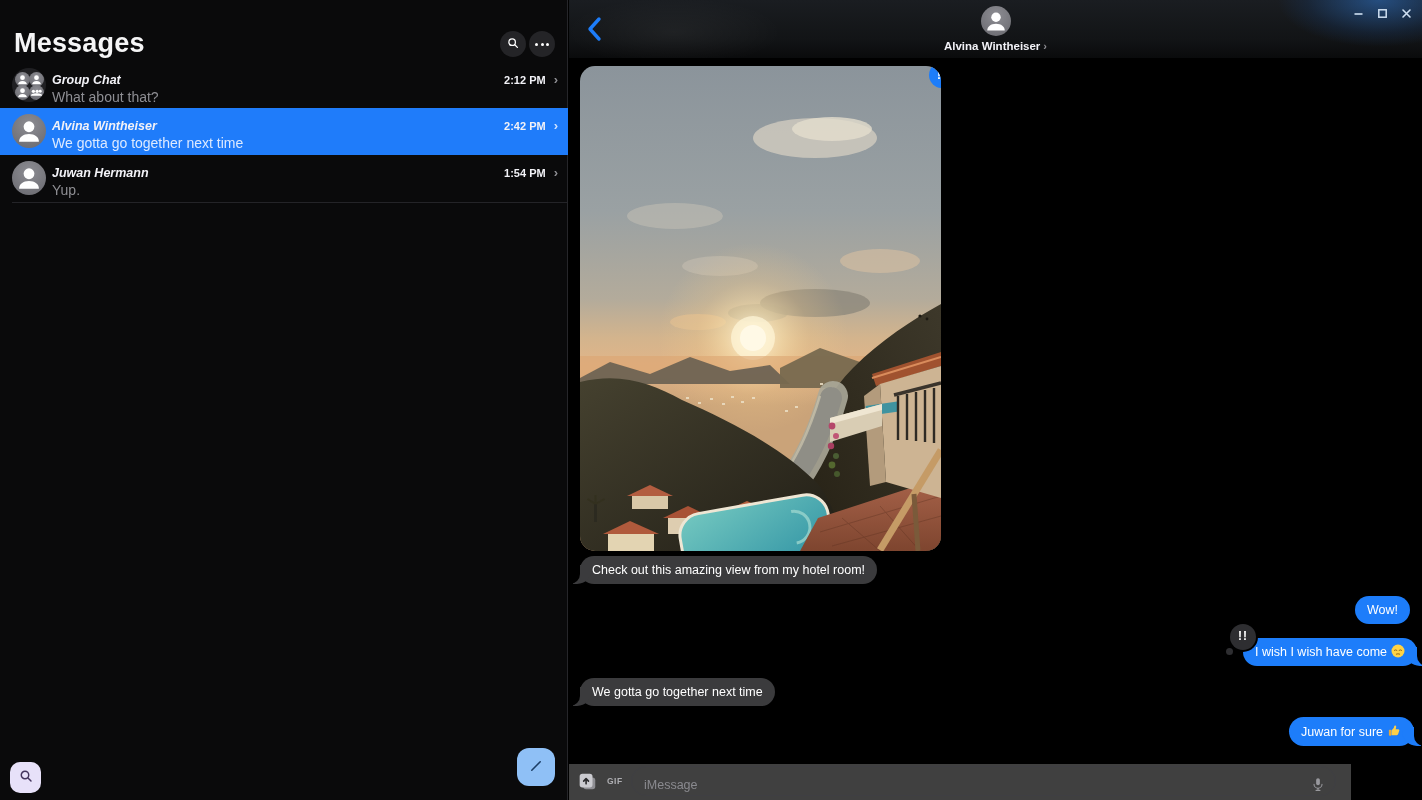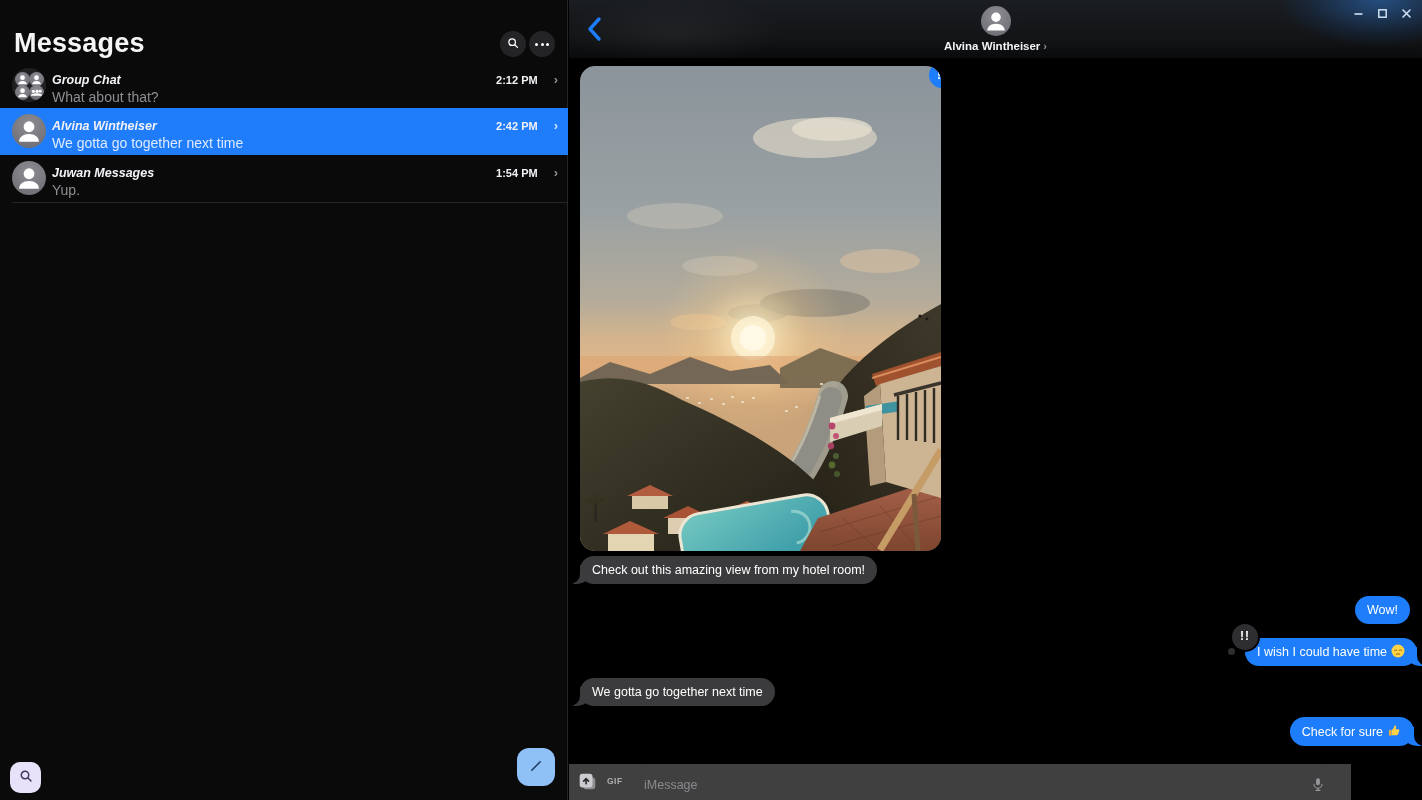--- a/index.html
+++ b/index.html
@@ -23,21 +23,21 @@
   .avatar { position:absolute; left:12px; width:34px; height:34px; border-radius:50%;
     background:radial-gradient(circle at 50% 32%, #8d8d93, #68686e); overflow:hidden; }
   .avatar svg { width:100%; height:100%; display:block; }
   .avatar.group { background:#202023; }
   .mini { position:absolute; width:15px; height:15px; border-radius:50%;
     background:radial-gradient(circle at 50% 32%, #8d8d93, #66666c); overflow:hidden; }
   .mini svg { width:100%; height:100%; display:block; }
   .conv-name { position:absolute; left:52px; top:11px; font-size:12.5px; font-weight:700; color:#f2f2f7;font-style:italic; }
   .conv-preview { position:absolute; left:52px; top:27px; font-size:14px; color:#8e8e93; }
   .selected .conv-preview { color:#ddeaff; }
-  .conv-meta { position:absolute; right:10px; top:11px; display:flex; align-items:center; gap:16px; }
+  .conv-meta { position:absolute; right:10px; top:11px; display:flex; align-items:center; gap:8px; }
   .conv-time { font-size:11px; font-weight:600; color:#f2f2f7; }
   .conv-chev { font-size:13px; font-weight:600; color:#8e8e93; line-height:1; }
   .selected .conv-chev { color:#cfe2ff; }
   .list-divider { position:absolute; left:12px; right:0; top:202px; height:1px; background:#242428; }
 
   .fab { position:absolute; border:none; cursor:pointer; display:flex; align-items:center; justify-content:center; }
   .fab-search { left:10px; top:762px; width:31px; height:31px; border-radius:10px; background:#e7e1f9; }
   .fab-compose { left:517px; top:748px; width:38px; height:38px; border-radius:12px; background:#8fc0f6; }
 
   
@@ -175,21 +175,21 @@
       </div>
     </div>
 
     <div class="conv-row" style="top:155px;">
       <div class="avatar" style="top:6px;">
         <svg viewBox="0 0 24 24">
             <circle cx="12" cy="9" r="3.8" fill="#fff"></circle>
             <path d="M12 14.2c-4.2 0-7 2.3-7 5.3h14c0-3-2.8-5.3-7-5.3z" fill="#fff"></path>
           </svg>
       </div>
-      <div class="conv-name">Juwan Messages</div>
+      <div class="conv-name">Juwan Hermann</div>
       <div class="conv-preview">Yup.</div>
       <div class="conv-meta">
         <span class="conv-time">1:54 PM</span>
         <span class="conv-chev">›</span>
       </div>
     </div>
     <div class="list-divider"></div>
 
     <button class="fab fab-search">
       <span>
@@ -389,38 +389,38 @@
 
       <div class="bubble gray tail-left" style="left:11px; top:498px;">
         <span class="txt">Check out this amazing view from my hotel room!</span>
       </div>
 
       <div class="bubble blue" style="right:12px; top:538px;">
         <span class="txt">Wow!</span>
       </div>
 
       <div class="bubble blue tail-right" style="right:5px; top:580px;">
-        <span class="txt">I wish I could have time</span><span class="emoji"><svg viewBox="0 0 20 20">
+        <span class="txt">I wish I wish have come</span><span class="emoji"><svg viewBox="0 0 20 20">
               <circle cx="10" cy="10" r="9.3" fill="#ffd345"></circle>
               <path d="M4.8 9 Q6.6 7.6 8.4 9" stroke="#8a5d12" stroke-width="1.3" fill="none" stroke-linecap="round"></path>
               <path d="M11.6 9 Q13.4 7.6 15.2 9" stroke="#8a5d12" stroke-width="1.3" fill="none" stroke-linecap="round"></path>
               <path d="M7.6 14.4 Q10 13.4 12.4 14.4" stroke="#8a5d12" stroke-width="1.3" fill="none" stroke-linecap="round"></path>
             </svg></span>
         <div class="tapback dark" style="left:-13px; top:-14px;">
           <span>!!</span>
           <i class="tb-dot"></i>
         </div>
       </div>
 
       <div class="bubble gray tail-left" style="left:11px; top:620px;">
         <span class="txt">We gotta go together next time</span>
       </div>
 
       <div class="bubble blue tail-right" style="right:8px; top:659px;">
-        <span class="txt">Check for sure</span><span class="emoji" style="width:15px;height:15px;"><svg viewBox="0 0 20 20">
+        <span class="txt">Juwan for sure</span><span class="emoji" style="width:15px;height:15px;"><svg viewBox="0 0 20 20">
               <rect x="2.5" y="9" width="3.2" height="8" rx="1" fill="#e9a93c"></rect>
               <path d="M6 10.5 c0-1.2 1.3-1.8 2.2-2.8 c1-1.1 1.2-2.5 1.5-3.7 c.3-1.3 2.6-1 2.6 .9 c0 1.3-.5 2.5-.9 3.3 h3.6 c1 0 1.7 1 1.4 1.9 l-1.5 4.6 c-.3 .9-1.1 1.5-2 1.5 H6 Z" fill="#fdd04a"></path>
             </svg></span>
       </div>
     </div>
 
     <footer class="composer">
       <button class="attach-btn">
         <span>
           <svg width="22" height="22" viewBox="0 0 24 24">

